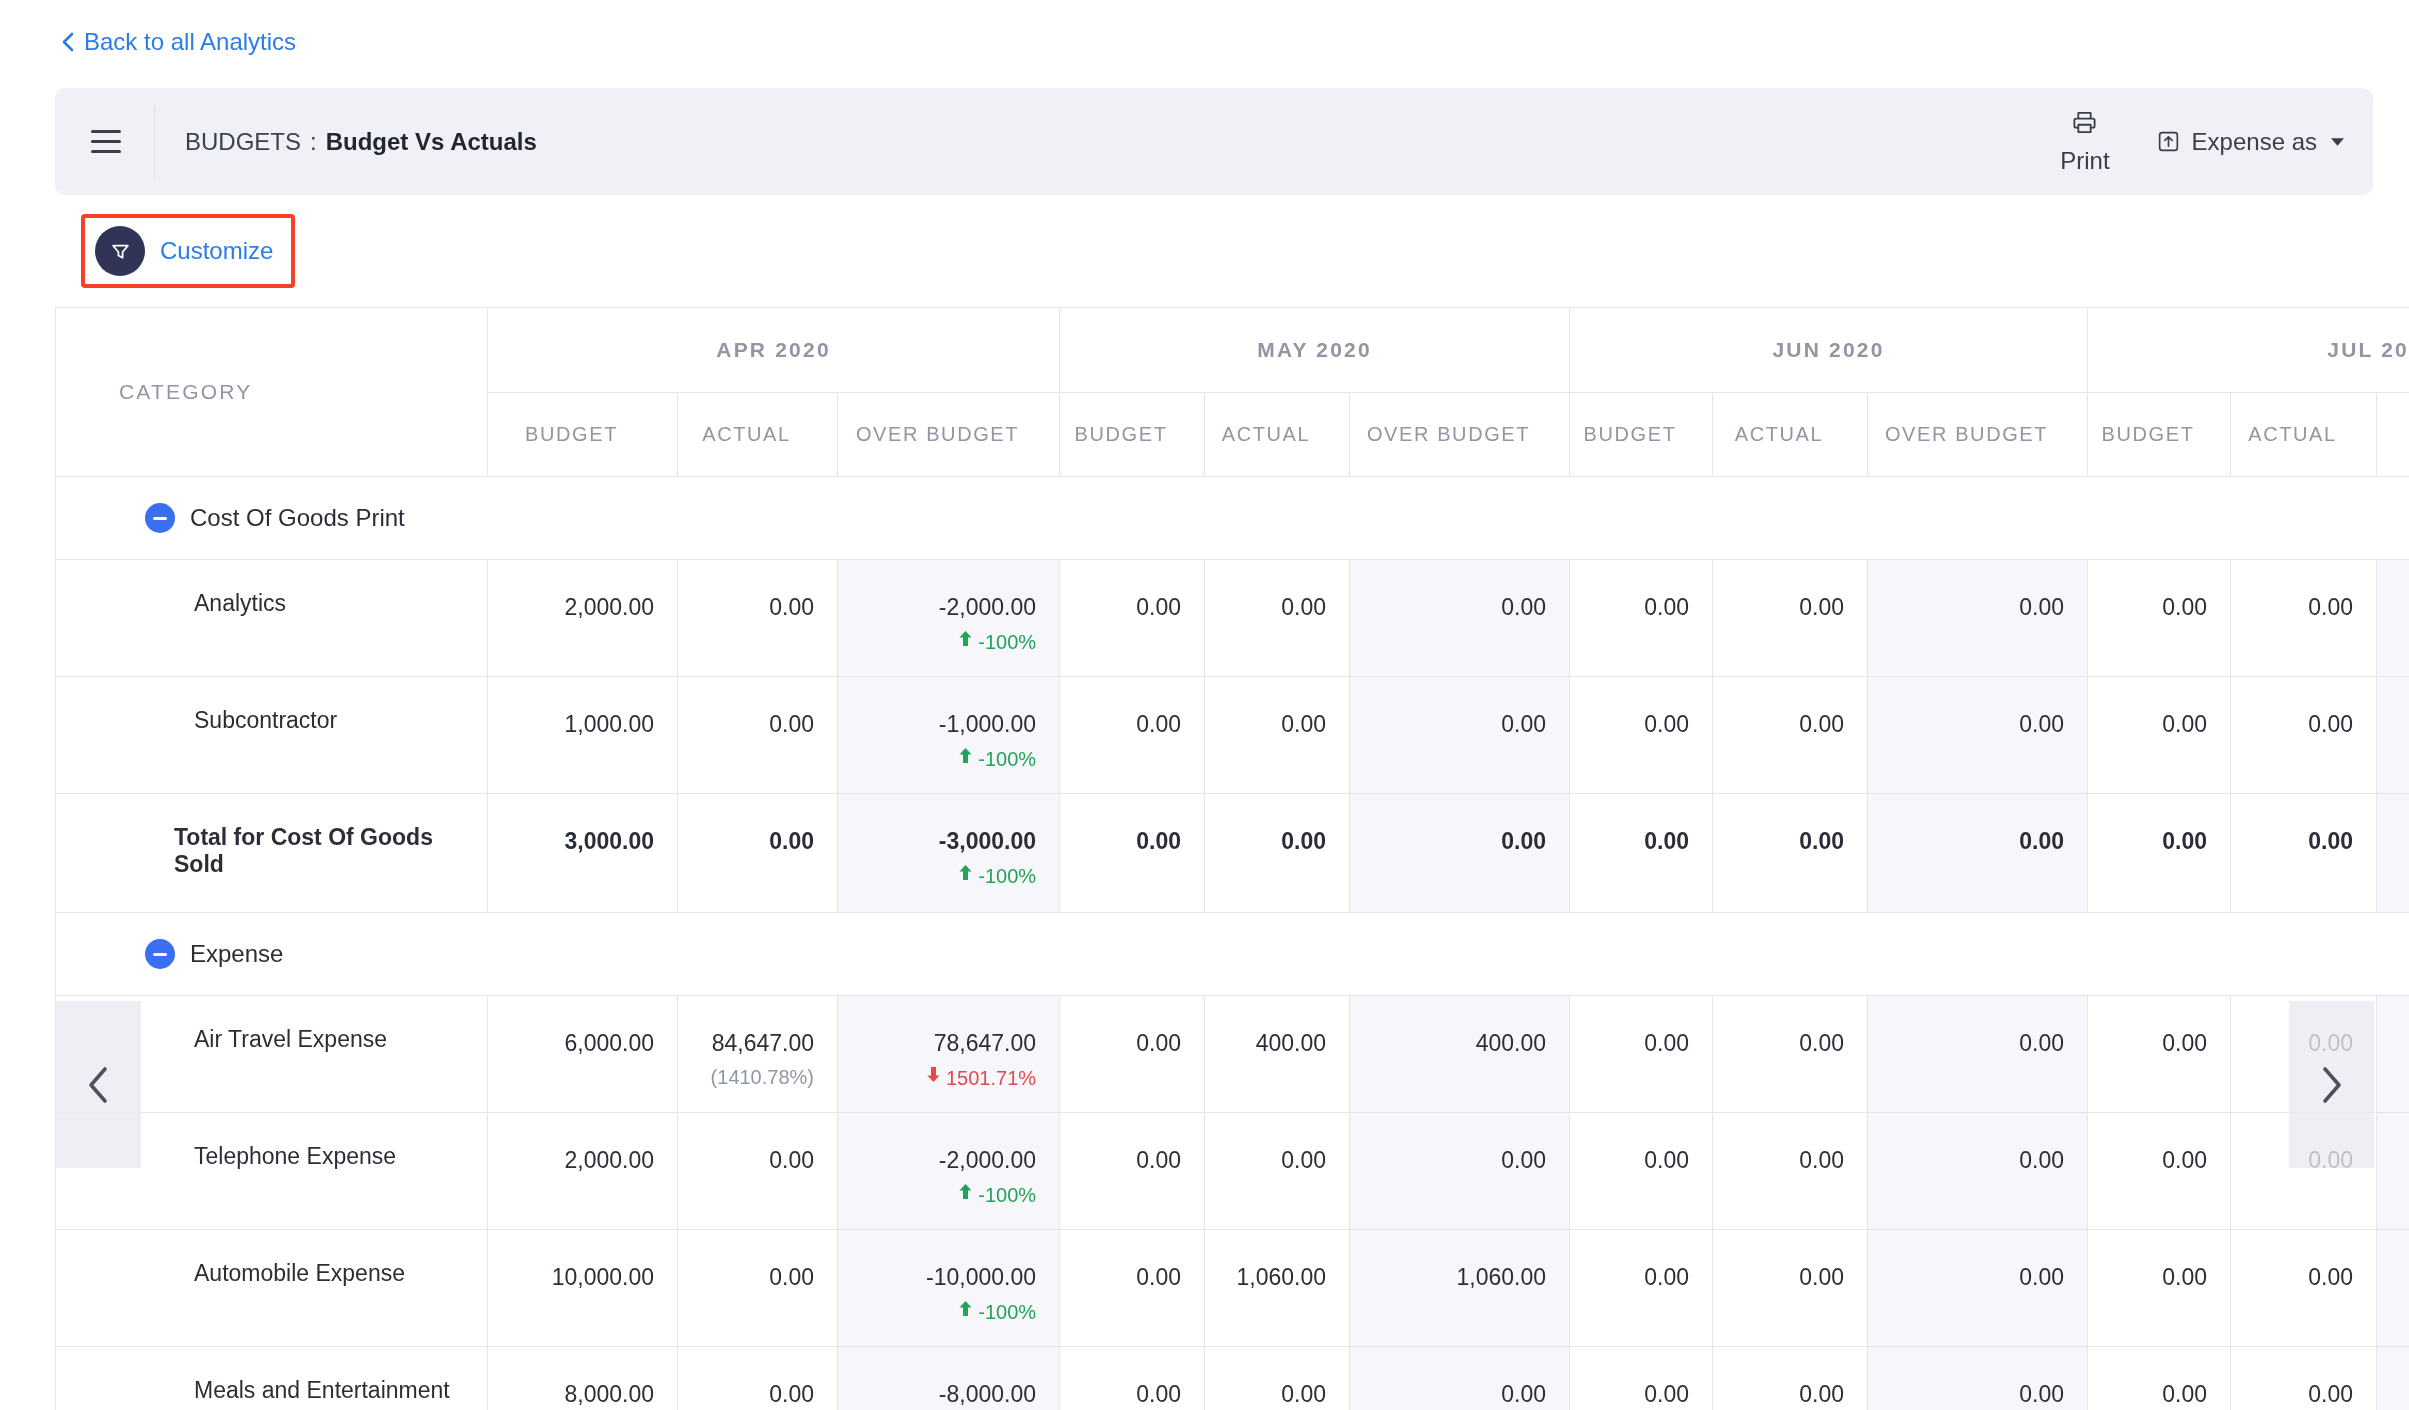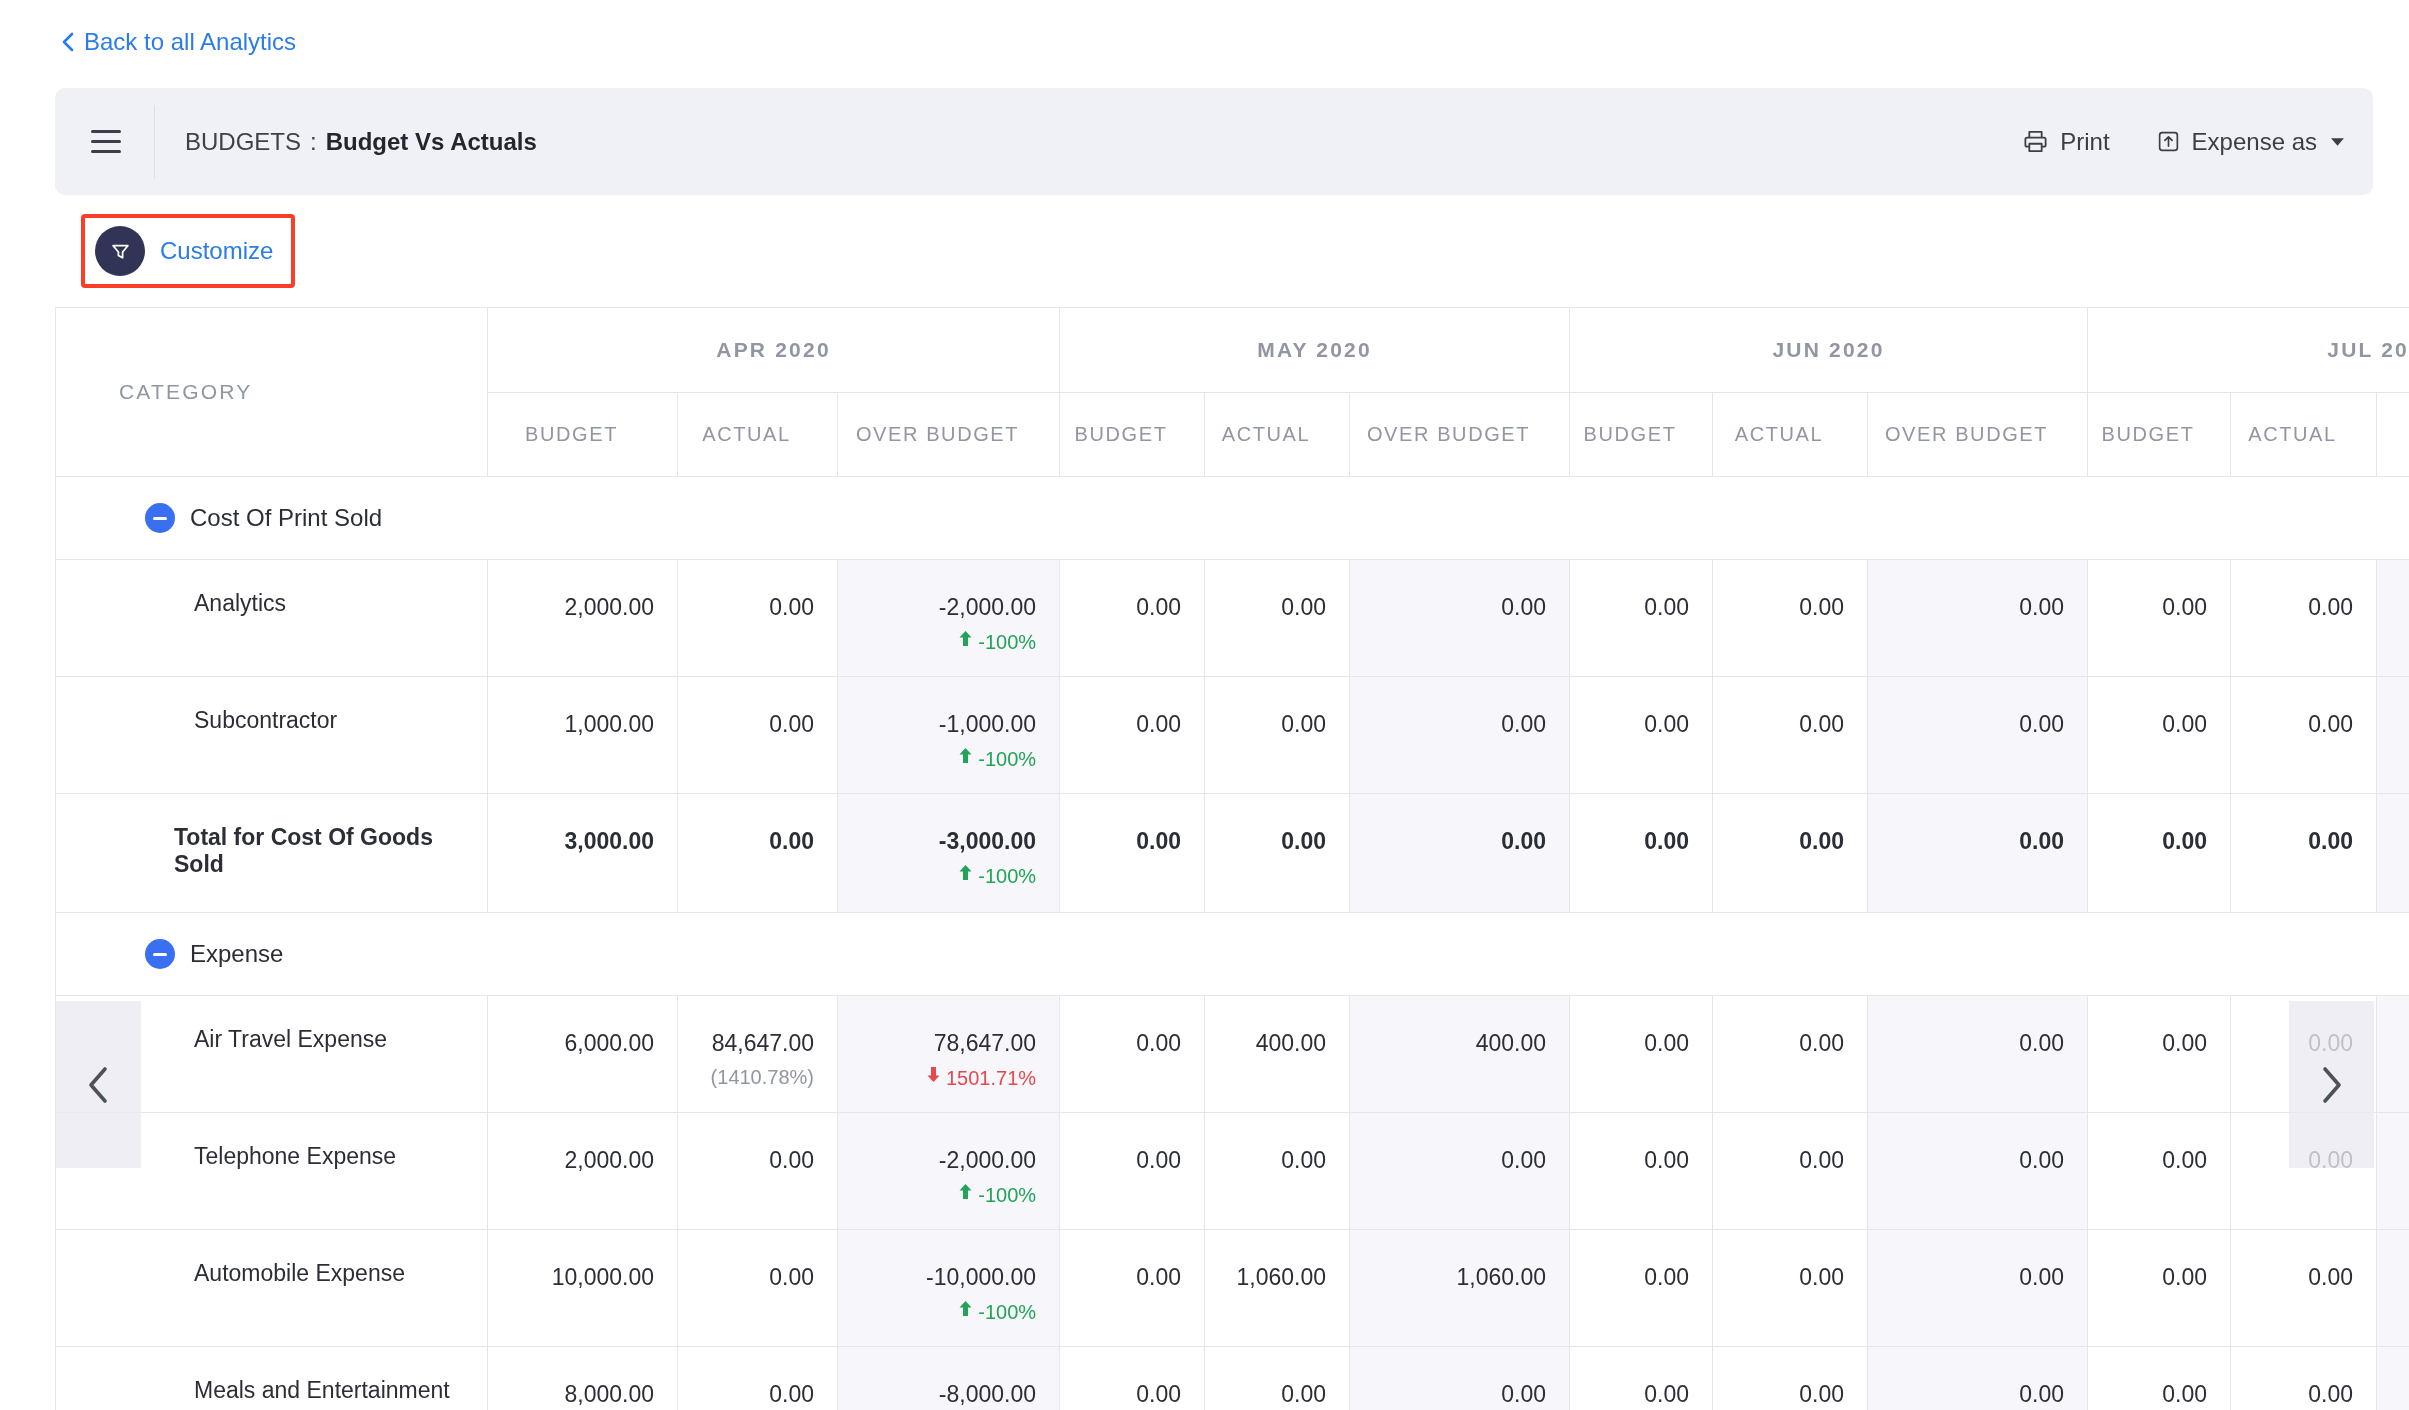--- a/index.html
+++ b/index.html
@@ -69,21 +69,21 @@
   .report-title .sep { color: #3d414b; }
   .report-title .name { color: #23262e; font-weight: 700; }
   .hb-action {
     display: flex;
     align-items: center;
     gap: 11px;
     font-size: 24px;
     color: #3b3e47;
     cursor: pointer;
   }
-  .print-action { margin-left: auto; }
+  .print-action { margin-left: auto; flex-direction: column; }
   .export-action { margin-left: 46px; }
   
   .annotation-box {
     position: absolute;
     left: 41px;
     top: 214px;
     border: 4px solid var(--annotation-red, #fa3e28);
     border-radius: 4px;
     padding: 8px 18px 8px 10px;
     margin-left: 40px;
@@ -327,21 +327,21 @@
           <th class="sub-h over">OVER BUDGET</th>
         </tr>
       </thead>
       <tbody>
         <tr class="group-row">
           <td colspan="13">
             <div class="group-wrap">
               <span class="collapse-icon">
                 <span class="minus"></span>
               </span>
-              <span class="group-label">Cost Of Print Sold</span>
+              <span class="group-label">Cost Of Goods Print</span>
             </div>
           </td>
         </tr>
         <tr class="data-row">
           <td class="cat-cell">Analytics</td>
           <td class="num">
             <div class="val">2,000.00</div>
           </td>
           <td class="num">
             <div class="val">0.00</div>

